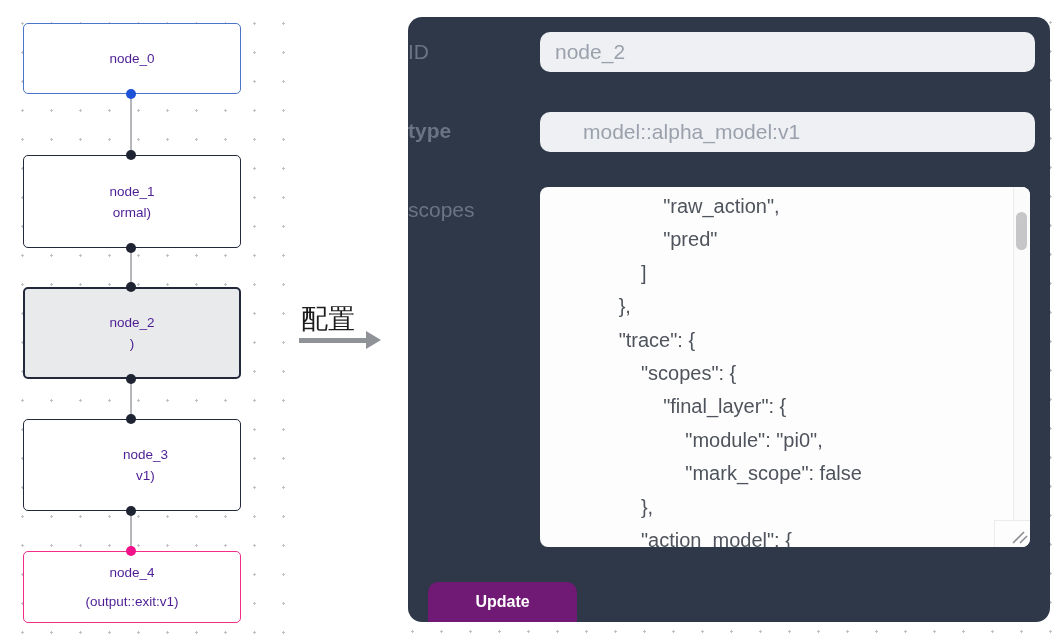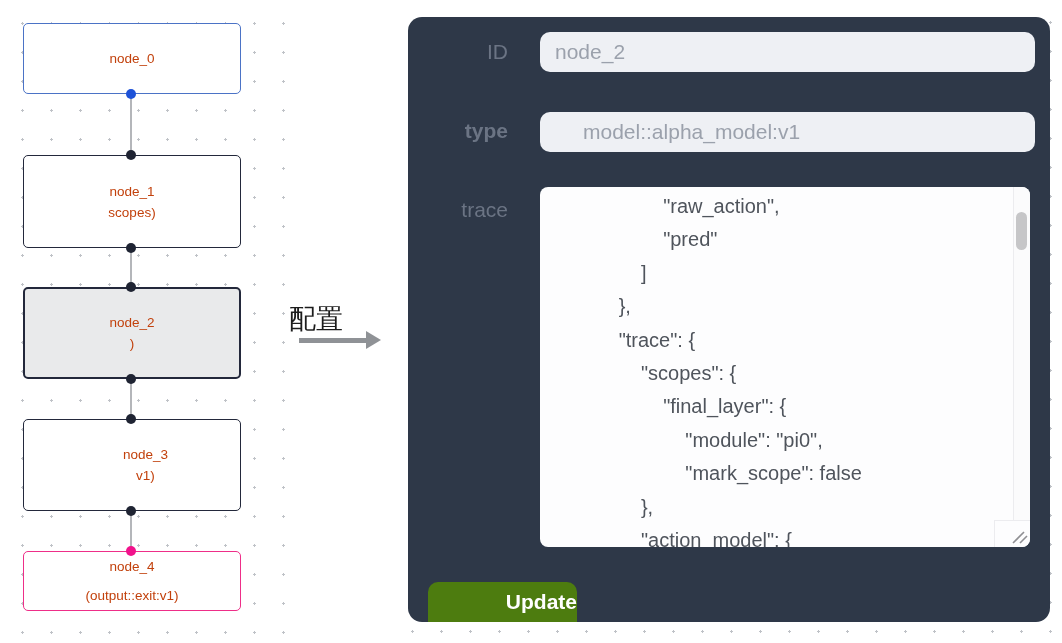--- a/index.html
+++ b/index.html
@@ -14,54 +14,54 @@
     background-size: 29px 29px;
   }
   .canvas-left  { left:0;   width:292px; background-position: 8px 9px; }
   .canvas-right { left:392px; width:670px; background-position: 6px 8px; }
 
   
   .node {
     position:absolute; left:23px; width:218px;
     background:#ffffff; border:1.5px solid #23283b; border-radius:5px;
     display:flex; flex-direction:column; align-items:center; justify-content:center;
-    font-size:13.5px; line-height:21px; color:#c2410c; text-align:center;
+    font-size:13.5px; line-height:21px; color:#4c1d95; text-align:center;
     z-index:2;
   }
   .node-0 { top:23px;  height:71px; border-color:#4b73c6; }
   .node-1 { top:155px; height:93px; }
   .node-2 { top:287px; height:92px; background:#e9eaeb; border-width:2px; }
   .node-3 { top:419px; height:92px;padding-left:27px; }
-  .node-4 { top:551px; height:60px; border-color:#ee2e88;gap:8px; }
+  .node-4 { top:551px; height:72px; border-color:#ee2e88;gap:8px; }
 
   .edge { position:absolute; left:130px; width:2px; background:#b4b6ba; z-index:1; }
   .edge-0 { top:94px;  height:61px; }
   .edge-1 { top:248px; height:39px; }
   .edge-2 { top:379px; height:40px; }
   .edge-3 { top:511px; height:40px; }
 
   .port { position:absolute; left:126px; width:10px; height:10px; border-radius:50%;
           background:#1f2433; z-index:3; }
   .port-blue { background:#1d52d8; }
   .port-pink { background:#f1128c; }
   .p0o { top:89px; }  .p1i { top:150px; } .p1o { top:243px; } .p2i { top:282px; }
   .p2o { top:374px; } .p3i { top:414px; } .p3o { top:506px; } .p4i { top:546px; }
 
   
-  .anno-label { position:absolute; left:282px; top:301px; width:68px; text-align:center;
+  .anno-label { position:absolute; left:294px; top:301px; width:68px; text-align:center;
                 font-size:27px; color:#1c1c1c; font-family:"Liberation Sans", sans-serif; }
   .arrow-shaft { position:absolute; left:299px; top:338px; width:68px; height:5px; background:#8f9296; }
   .arrow-head  { position:absolute; left:366px; top:331px; width:0; height:0;
                  border-left:15px solid #8f9296;
                  border-top:9.5px solid transparent; border-bottom:9.5px solid transparent; }
 
   
   .panel { position:absolute; left:408px; top:17px; width:642px; height:605px;
            background:#2e3848; border-radius:14px; z-index:2; }
-  .field-label { position:absolute; left:0; width:100px; text-align:right;
+  .field-label { position:absolute; left:0; width:100px; 
                  font-size:21px; line-height:26px; color:#6b7484; }
   .lbl-id     { top:22px; }
   .lbl-type   { top:101px;font-weight:bold; }
   .lbl-config { top:180px; }
 
   .text-input { position:absolute; left:132px; width:495px; height:40px;
                 background:#eef0f4; border:none; border-radius:10px;
                 color:#9ba1ac; font-size:21px; padding:0 15px;
                 font-family:"Liberation Sans", sans-serif; }
   .inp-id   { top:15px; }
@@ -74,42 +74,42 @@
                 font-size:20px; line-height:33.4px; color:#4f545c; }
   .scroll-track { position:absolute; right:0; top:0; width:17px; height:333px;
                   background:#fbfbfc; border-left:1px solid #ececef; }
   .scroll-thumb { position:absolute; left:2px; top:25px; width:11px; height:38px;
                   border-radius:6px; background:#c6c6c8; }
   .resize-corner { position:absolute; right:0; bottom:0; width:36px; height:27px;
                    background:#fdfdfe; border-left:1px solid #ececef; border-top:1px solid #ececef; }
   .resize-grip { position:absolute; right:2px; bottom:3px; }
 
   .update-btn { position:absolute; left:20px; top:565px; width:149px; height:40px;
-                background:#4d7c0f; color:#ffffff; border:none;
-                border-radius:10px 10px 0 0; font-size:21px; font-weight:700;
-                font-family:"Liberation Sans", sans-serif; cursor:pointer;text-align:right; }
+                background:#701a75; color:#ffffff; border:none;
+                border-radius:10px 10px 0 0; font-size:16px; font-weight:700;
+                font-family:"Liberation Sans", sans-serif; cursor:pointer; }
 </style>
 </head>
 <body>
 
 <div class="stage">
 
   <div class="dotgrid canvas-left">
 
     <div class="edge edge-0"></div>
     <div class="edge edge-1"></div>
     <div class="edge edge-2"></div>
     <div class="edge edge-3"></div>
 
     <div class="node node-0">
       <div>node_0</div>
     </div>
     <div class="node node-1">
       <div>node_1</div>
-      <div>scopes)</div>
+      <div>ormal)</div>
     </div>
     <div class="node node-2">
       <div>node_2</div>
       <div>)</div>
     </div>
     <div class="node node-3">
       <div>node_3</div>
       <div>v1)</div>
     </div>
     <div class="node node-4">
@@ -133,21 +133,21 @@
 
   <div class="dotgrid canvas-right"></div>
 
   <div class="panel">
     <div class="field-label lbl-id">ID</div>
     <input class="text-input inp-id" value="node_2" style="">
 
     <div class="field-label lbl-type">type</div>
     <input class="text-input inp-type" value="model::alpha_model:v1" style="">
 
-    <div class="field-label lbl-config">trace</div>
+    <div class="field-label lbl-config">scopes</div>
 
     <div class="config-box">
       <pre class="config-pre">                    "raw_action",
                     "pred"
                 ]
             },
             "trace": {
                 "scopes": {
                     "final_layer": {
                         "module": "pi0",

